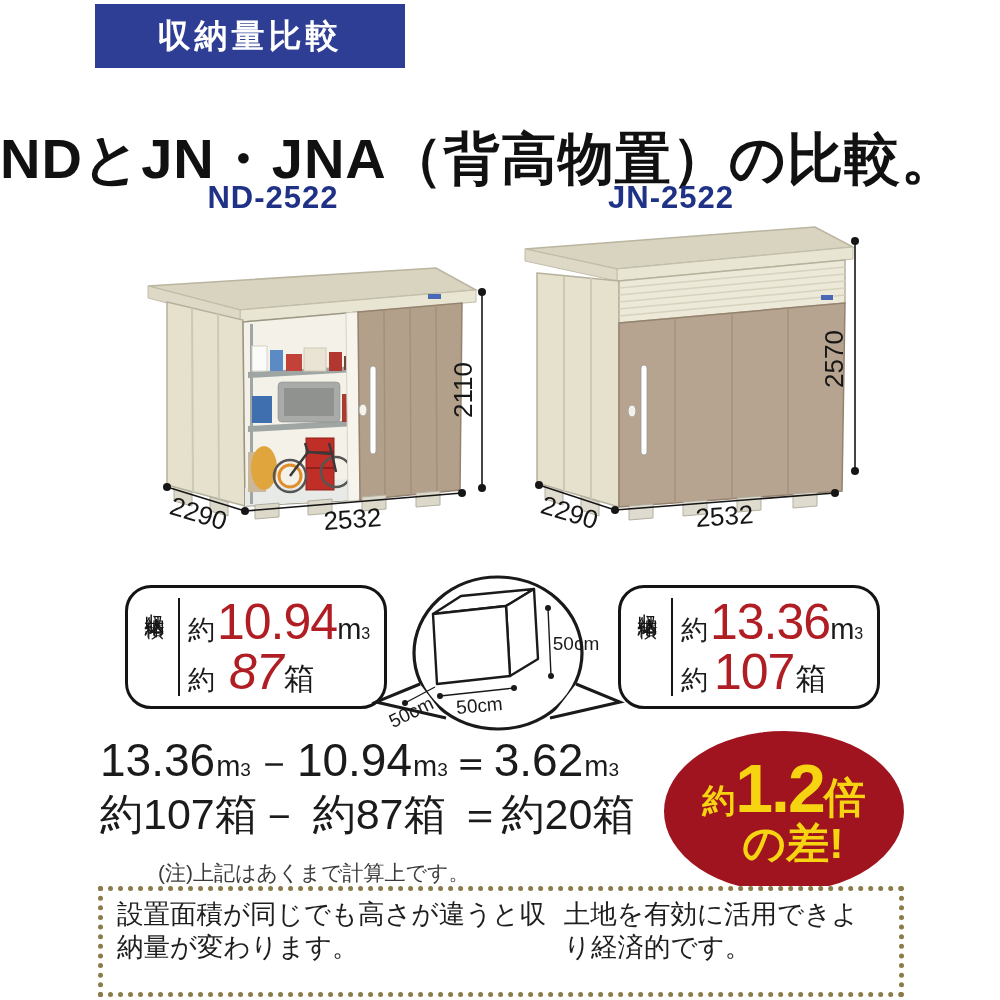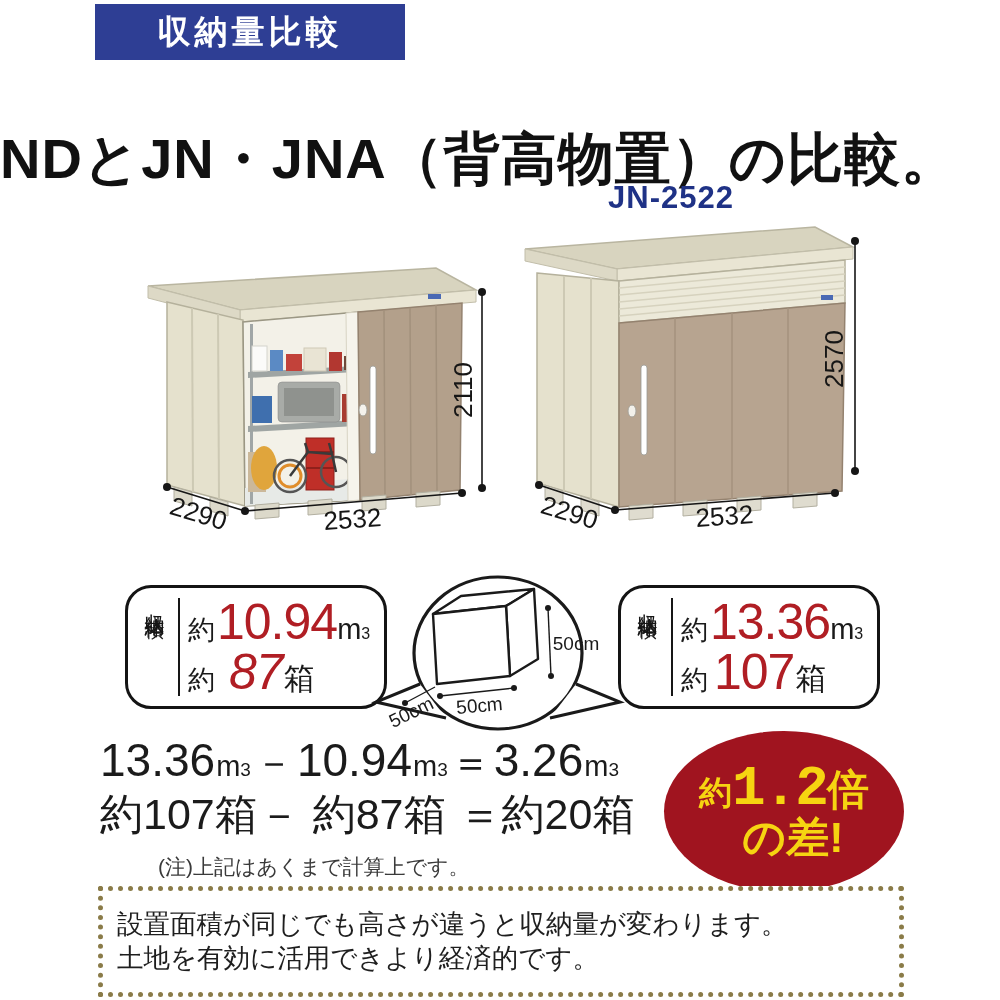--- a/index.html
+++ b/index.html
@@ -1,21 +1,21 @@
 <!DOCTYPE html>
 <html><head>
 <meta charset="utf-8">
 <style>
   html,body{margin:0;padding:0;background:#fff;}
   body{font-family:"Liberation Sans","DejaVu Sans",sans-serif;}
   .canvas{position:relative;width:1000px;height:1000px;background:#ffffff;overflow:hidden;color:#1a1a1a;}
   .abs{position:absolute;}
 
   
-  .banner{left:95px;top:4px;width:310px;height:56px;background:#2e3e94;color:#fff;
+  .banner{left:95px;top:4px;width:310px;height:64px;background:#2e3e94;color:#fff;
           display:flex;align-items:center;justify-content:center;font-size:33px;font-weight:bold;letter-spacing:4px;}
   .main-title{left:0;top:78px;width:1000px;text-align:left;font-size:56px;font-weight:bold;letter-spacing:1px;color:#111;margin-top:44px;}
 
   .model-label{width:230px;text-align:center;font-size:31px;font-weight:bold;color:#1f3286;letter-spacing:1px;}
   .model-nd{left:158px;top:180px;}
   .model-jn{left:556px;top:180px;}
 
   svg text{font-family:"Liberation Sans","DejaVu Sans",sans-serif;}
   .dim-text{font-size:26px;fill:#161616;}
 
@@ -40,46 +40,47 @@
   .stat-boxunit{font-size:31px;color:#1a1a1a;margin-left:1px;}
 
   
   .calc{left:100px;top:736px;width:565px;color:#1b1b1b;}
   .calc-line{display:flex;align-items:baseline;line-height:1.08;white-space:nowrap;}
   .c-num{font-size:46px;}
   .c-unit{font-size:29px;margin-left:1px;}
   .c-sup{font-size:19px;vertical-align:super;}
   .c-op{font-size:40px;margin:0 3px;}
   .calc-line2{font-size:43px;letter-spacing:0px;}
-  .calc-note{font-size:21px;color:#3a3a3a;margin-top:9px;margin-left:58px;}
+  .calc-note{font-size:21px;color:#3a3a3a;margin-top:15px;margin-left:58px;}
 
   
   .badge{left:664px;top:731px;width:240px;height:161px;background:#a0141f;border-radius:50%;
          display:flex;flex-direction:column;align-items:center;justify-content:center;color:#f6d411;}
   .badge-l1{display:flex;align-items:baseline;line-height:0.9;font-weight:bold;}
   .badge-prefix{font-size:33px;}
-  .badge-value{font-size:56px;letter-spacing:-2px;font-family:Liberation Mono, monospace;}
+  .badge-value{font-size:68px;letter-spacing:-2px;}
   .badge-suffix{font-size:42px;}
   .badge-l2{font-size:43px;font-weight:bold;line-height:1;margin-top:2px;margin-left:18px;}
 
   
   .advice{left:98px;top:886px;width:806px;height:111px;border:5px dotted #8a7b48;background:#fff;
-          box-sizing:border-box;padding:7px 14px;display:flex;flex-direction:column;justify-content:center;}
+          box-sizing:border-box;padding:7px 14px;display:flex;flex-direction:row;justify-content:center;}
   .advice-line{font-size:26.5px;color:#1e1e1e;line-height:1.26;}
 </style>
 </head>
 <body>
 
 <div class="canvas">
 
   <div class="abs banner">
     <span>収納量比較</span>
   </div>
   <div class="abs main-title">NDとJN・JNA（背高物置）の比較。</div>
 
+  <div class="abs model-label model-nd">ND-2522</div>
   <div class="abs model-label model-jn">JN-2522</div>
 
   <svg class="abs" style="left:140px;top:256px;" width="365" height="278" viewBox="0 0 365 278">
     <defs>
       <clipPath id="ndOpen">
           <path d="M103,66 L218,56 L220,244 L105,250 Z"></path>
         </clipPath>
     </defs>
 
     <g>
@@ -284,21 +285,21 @@
   <div class="abs calc">
     <div class="calc-line">
       <span class="c-num">13.36</span>
       <span class="c-unit">m</span>
       <span class="c-sup">3</span>
       <span class="c-op">－</span>
       <span class="c-num">10.94</span>
       <span class="c-unit">m</span>
       <span class="c-sup">3</span>
       <span class="c-op">＝</span>
-      <span class="c-num">3.26</span>
+      <span class="c-num">3.62</span>
       <span class="c-unit">m</span>
       <span class="c-sup">3</span>
     </div>
     <div class="calc-line2">約107箱－ 約87箱 ＝約20箱</div>
     <div class="calc-note">(注)上記はあくまで計算上です。</div>
   </div>
 
   <div class="abs badge">
     <div class="badge-l1">
       <span class="badge-prefix">約</span>

